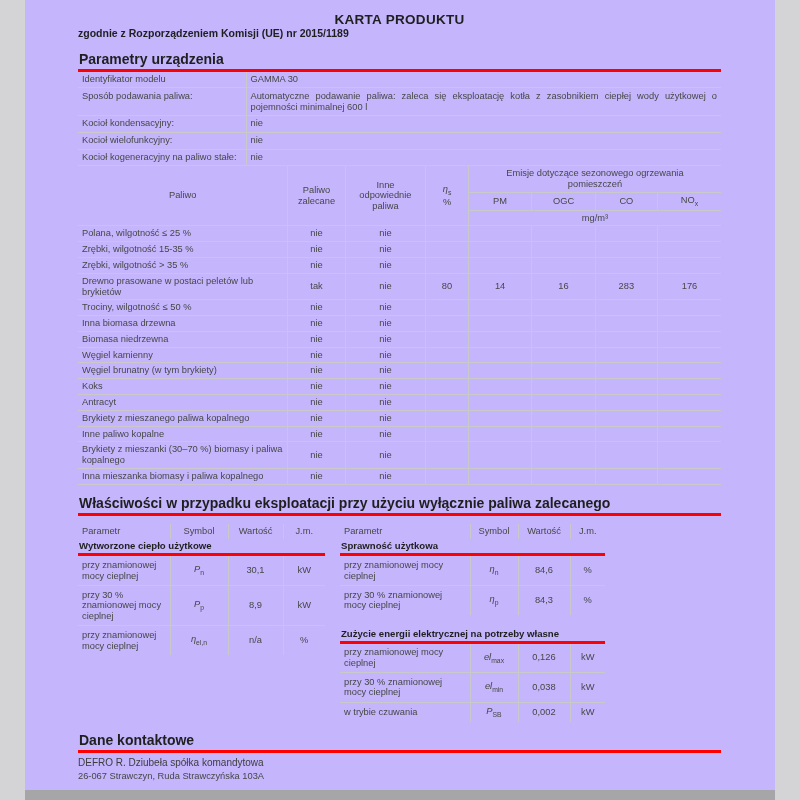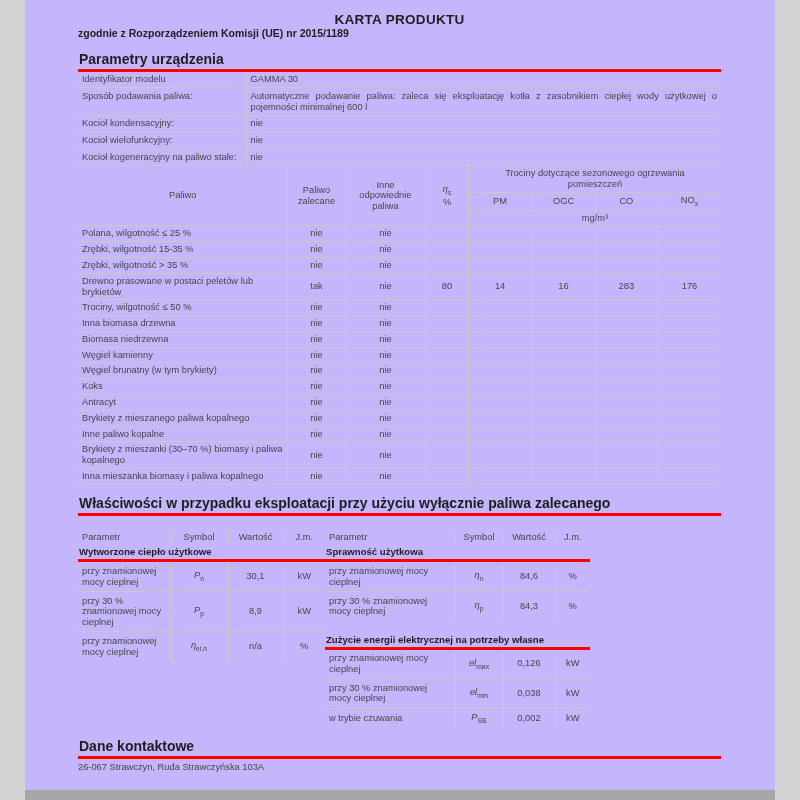--- a/index.html
+++ b/index.html
@@ -42,21 +42,21 @@
   .c { text-align:center; }
   .nowrap { white-space:nowrap; overflow:hidden; }
 
   .device td { vertical-align:top; padding-top:2.5px; padding-bottom:2.5px; }
   .device .just { text-align:justify; }
 
   .fuel th { text-align:center; padding:2px 6px; }
   .fuel .emisje { padding:2px 14px; }
   .fuel .blk { display:block; }
 
-  .cols { display:flex; margin-top:14px; }
+  .cols { display:flex; gap:15px; margin-top:8px; }
   .colL { width:247px; } .colR { width:265px; }
 
   .phead td { border-bottom:none; padding:2px 4px 3px 4px; }
   .subhead {
     font-size:9.6px; font-weight:bold; color:#1f1f1f;
     border-bottom:3px solid #fe0000; padding:1px 1px 2px 1px;
   }
   .subhead2 { margin-top:12px; }
   .props td { padding:3.5px 4px; }
   .props .note td { padding:3.5px 1px; }
@@ -120,21 +120,21 @@
       </colgroup>
       <thead>
         <tr>
           <th rowspan="3">Paliwo</th>
           <th rowspan="3">Paliwo zalecane</th>
           <th rowspan="3">Inne odpowiednie paliwa</th>
           <th rowspan="3">
             <span class="blk"><i>η</i><sub>s</sub></span>
             <span class="blk">%</span>
           </th>
-          <th colspan="4" class="emisje">Trociny dotyczące sezonowego ogrzewania pomieszczeń</th>
+          <th colspan="4" class="emisje">Emisje dotyczące sezonowego ogrzewania pomieszczeń</th>
         </tr>
         <tr>
           <th>PM</th>
           <th>OGC</th>
           <th>CO</th>
           <th><span>NO</span><sub>x</sub></th>
         </tr>
         <tr>
           <th colspan="4">mg/m³</th>
         </tr>
@@ -411,17 +411,18 @@
               <td class="c"><i>P</i><sub>SB</sub></td>
               <td class="c">0,002</td>
               <td class="c">kW</td>
             </tr>
           </tbody>
         </table>
       </div>
     </div>
 
     <div class="section-head">Dane kontaktowe</div>
+    <div class="contact-company">DEFRO R. Dziubeła spółka komandytowa</div>
     <div class="contact-line">26-067 Strawczyn, Ruda Strawczyńska 103A</div>
 
   </div>
   <div class="bottom-bar"></div>
 </div>
 
 </body></html>

